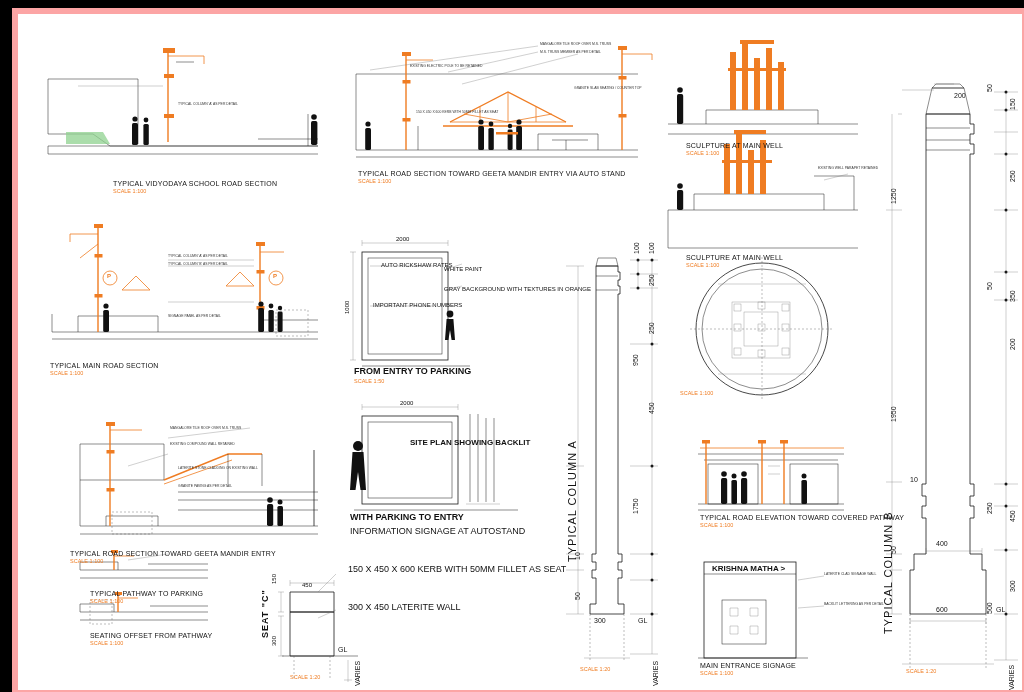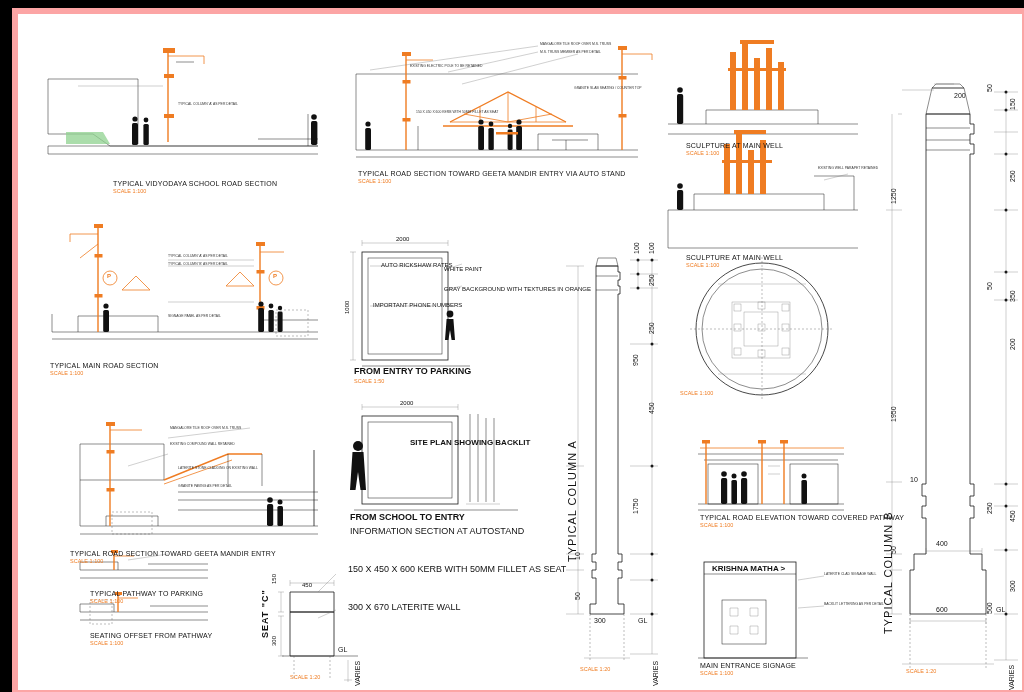--- a/index.html
+++ b/index.html
@@ -452,29 +452,29 @@
 
   <div class="lbl t9" style="left:336px;top:352px;font-weight:bold;">FROM ENTRY TO PARKING</div>
   <div class="lbl sc" style="left:336px;top:364px;">SCALE 1:50</div>
   <div class="lbl t6" style="left:363px;top:248px;">AUTO RICKSHAW RATES</div>
   <div class="lbl t6" style="left:355px;top:288px;width:44px;">IMPORTANT PHONE NUMBERS</div>
   <div class="lbl t6" style="left:426px;top:252px;">WHITE PAINT</div>
   <div class="lbl t6" style="left:426px;top:272px;width:62px;">GRAY BACKGROUND WITH TEXTURES IN ORANGE</div>
   <div class="lbl t6" style="left:378px;top:222px;">2000</div>
   <div class="lbl t6 vert" style="left:326px;top:300px;transform:rotate(-90deg);">1000</div>
 
-  <div class="lbl t9" style="left:332px;top:498px;font-weight:bold;">FROM SCHOOL TO ENTRY</div>
-  <div class="lbl t9" style="left:332px;top:512px;">INFORMATION SECTION AT AUTOSTAND</div>
+  <div class="lbl t9" style="left:332px;top:498px;font-weight:bold;">WITH PARKING TO ENTRY</div>
+  <div class="lbl t9" style="left:332px;top:512px;">INFORMATION SIGNAGE AT AUTOSTAND</div>
   <div class="lbl t8" style="left:392px;top:424px;width:40px;color:#111;">SITE PLAN SHOWING BACKLIT</div>
   <div class="lbl t6" style="left:382px;top:386px;">2000</div>
 
   <div class="lbl t9" style="left:242px;top:624px;transform-origin:0 0;transform:rotate(-90deg);font-weight:bold;letter-spacing:1px;">SEAT "C"</div>
   <div class="lbl sc" style="left:272px;top:660px;">SCALE 1:20</div>
   <div class="lbl t9" style="left:330px;top:550px;">150 X 450 X 600 KERB WITH 50MM FILLET AS SEAT</div>
-  <div class="lbl t9" style="left:330px;top:588px;">300 X 670 LATERITE WALL</div>
+  <div class="lbl t9" style="left:330px;top:588px;">300 X 450 LATERITE WALL</div>
   <div class="lbl t6" style="left:253px;top:570px;transform-origin:0 0;transform:rotate(-90deg);">150</div>
   <div class="lbl t6" style="left:284px;top:568px;">450</div>
   <div class="lbl t6" style="left:253px;top:632px;transform-origin:0 0;transform:rotate(-90deg);">300</div>
   <div class="lbl t7" style="left:320px;top:632px;">GL</div>
   <div class="lbl t7" style="left:336px;top:672px;transform-origin:0 0;transform:rotate(-90deg);">VARIES</div>
 
   <div class="lbl t11" style="left:548px;top:548px;transform-origin:0 0;transform:rotate(-90deg);letter-spacing:1px;">TYPICAL COLUMN A</div>
   <div class="lbl sc" style="left:562px;top:652px;">SCALE 1:20</div>
   <div class="lbl t7" style="left:615px;top:240px;transform-origin:0 0;transform:rotate(-90deg);">100</div>
   <div class="lbl t7" style="left:614px;top:352px;transform-origin:0 0;transform:rotate(-90deg);">950</div>

